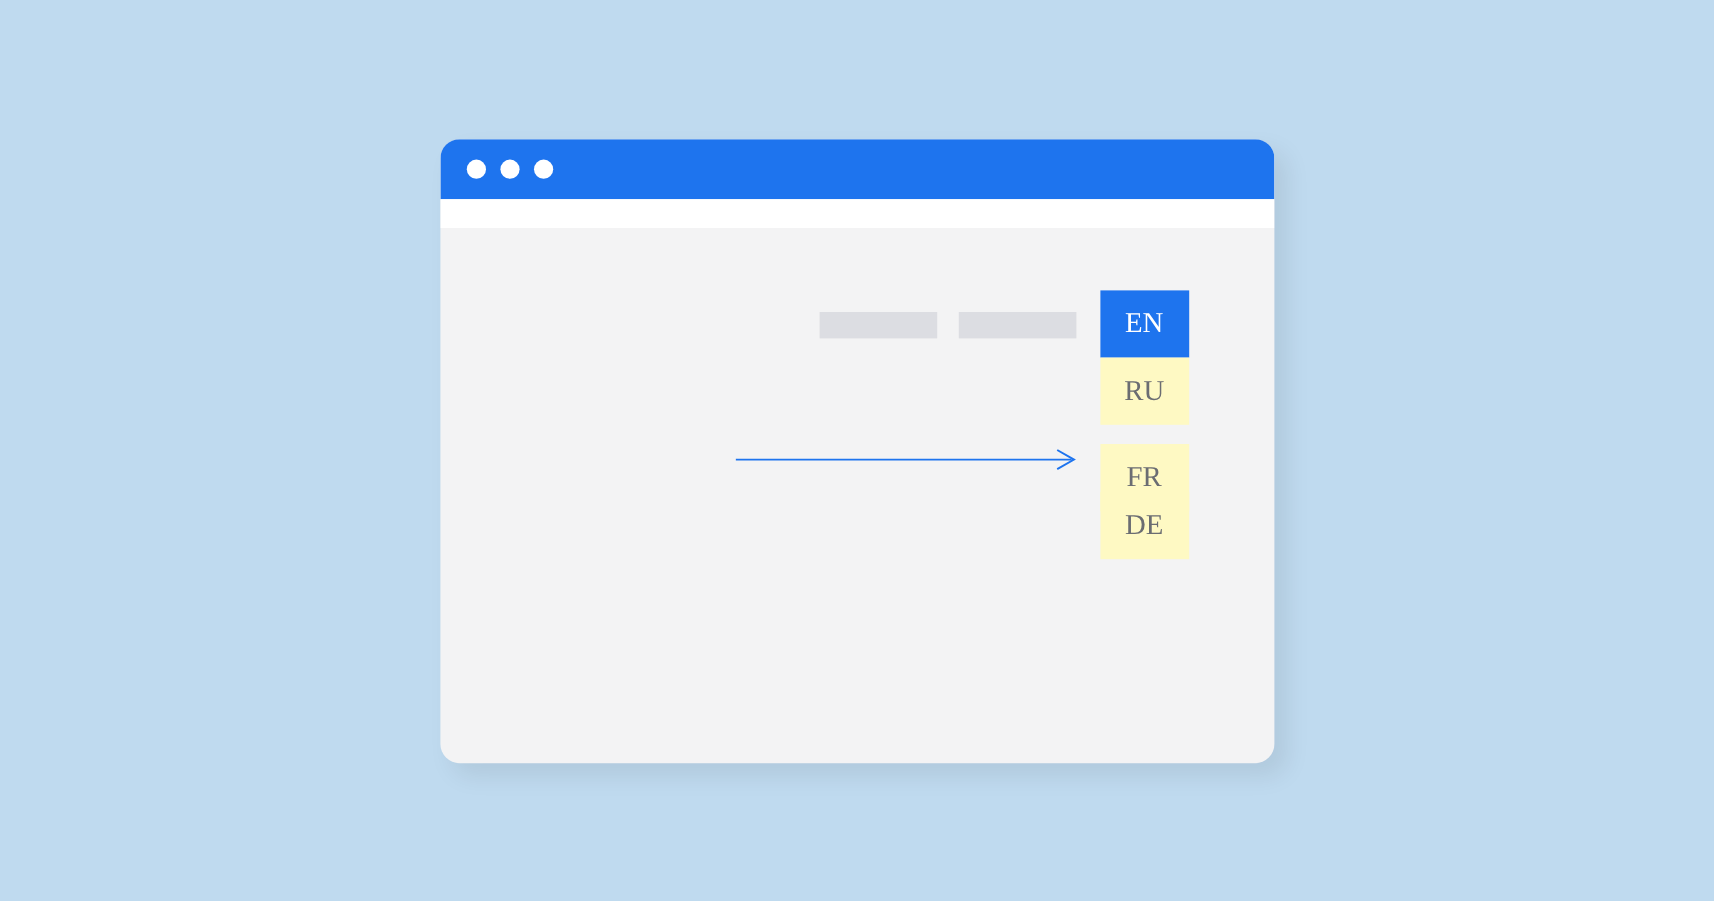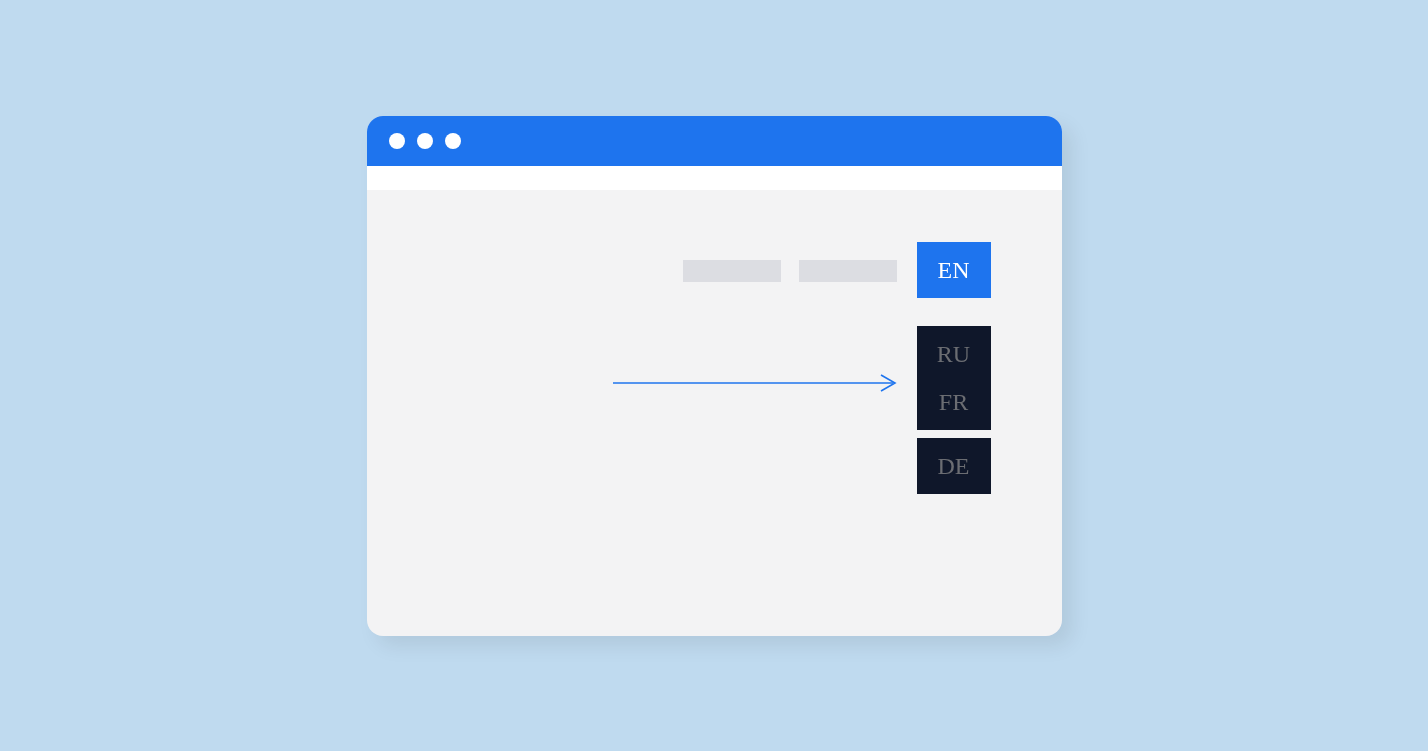--- a/index.html
+++ b/index.html
@@ -62,26 +62,25 @@
     height: 56px;
     line-height: 56px;
     font-family: Liberation Serif, serif;
   }
   .lang-selected {
     top: 52px;
     background: #1e74ee;
     color: #ffffff;
   }
   .lang-item {
-    background: #0f172a;
+    background: #fef9c3;
     color: #6b6d72;
-    margin-top: 28px;
   }
   .lang-ru { top: 108px; }
-  .lang-fr { top: 156px; }
+  .lang-fr { top: 180px; }
   .lang-de { top: 220px; }
   .label {
     position: absolute;
     top: 156px;
     left: 47px;
     font-size: 42px;
     color: #1e74ee;
     letter-spacing: 0.5px;
   }
   .arrow {

